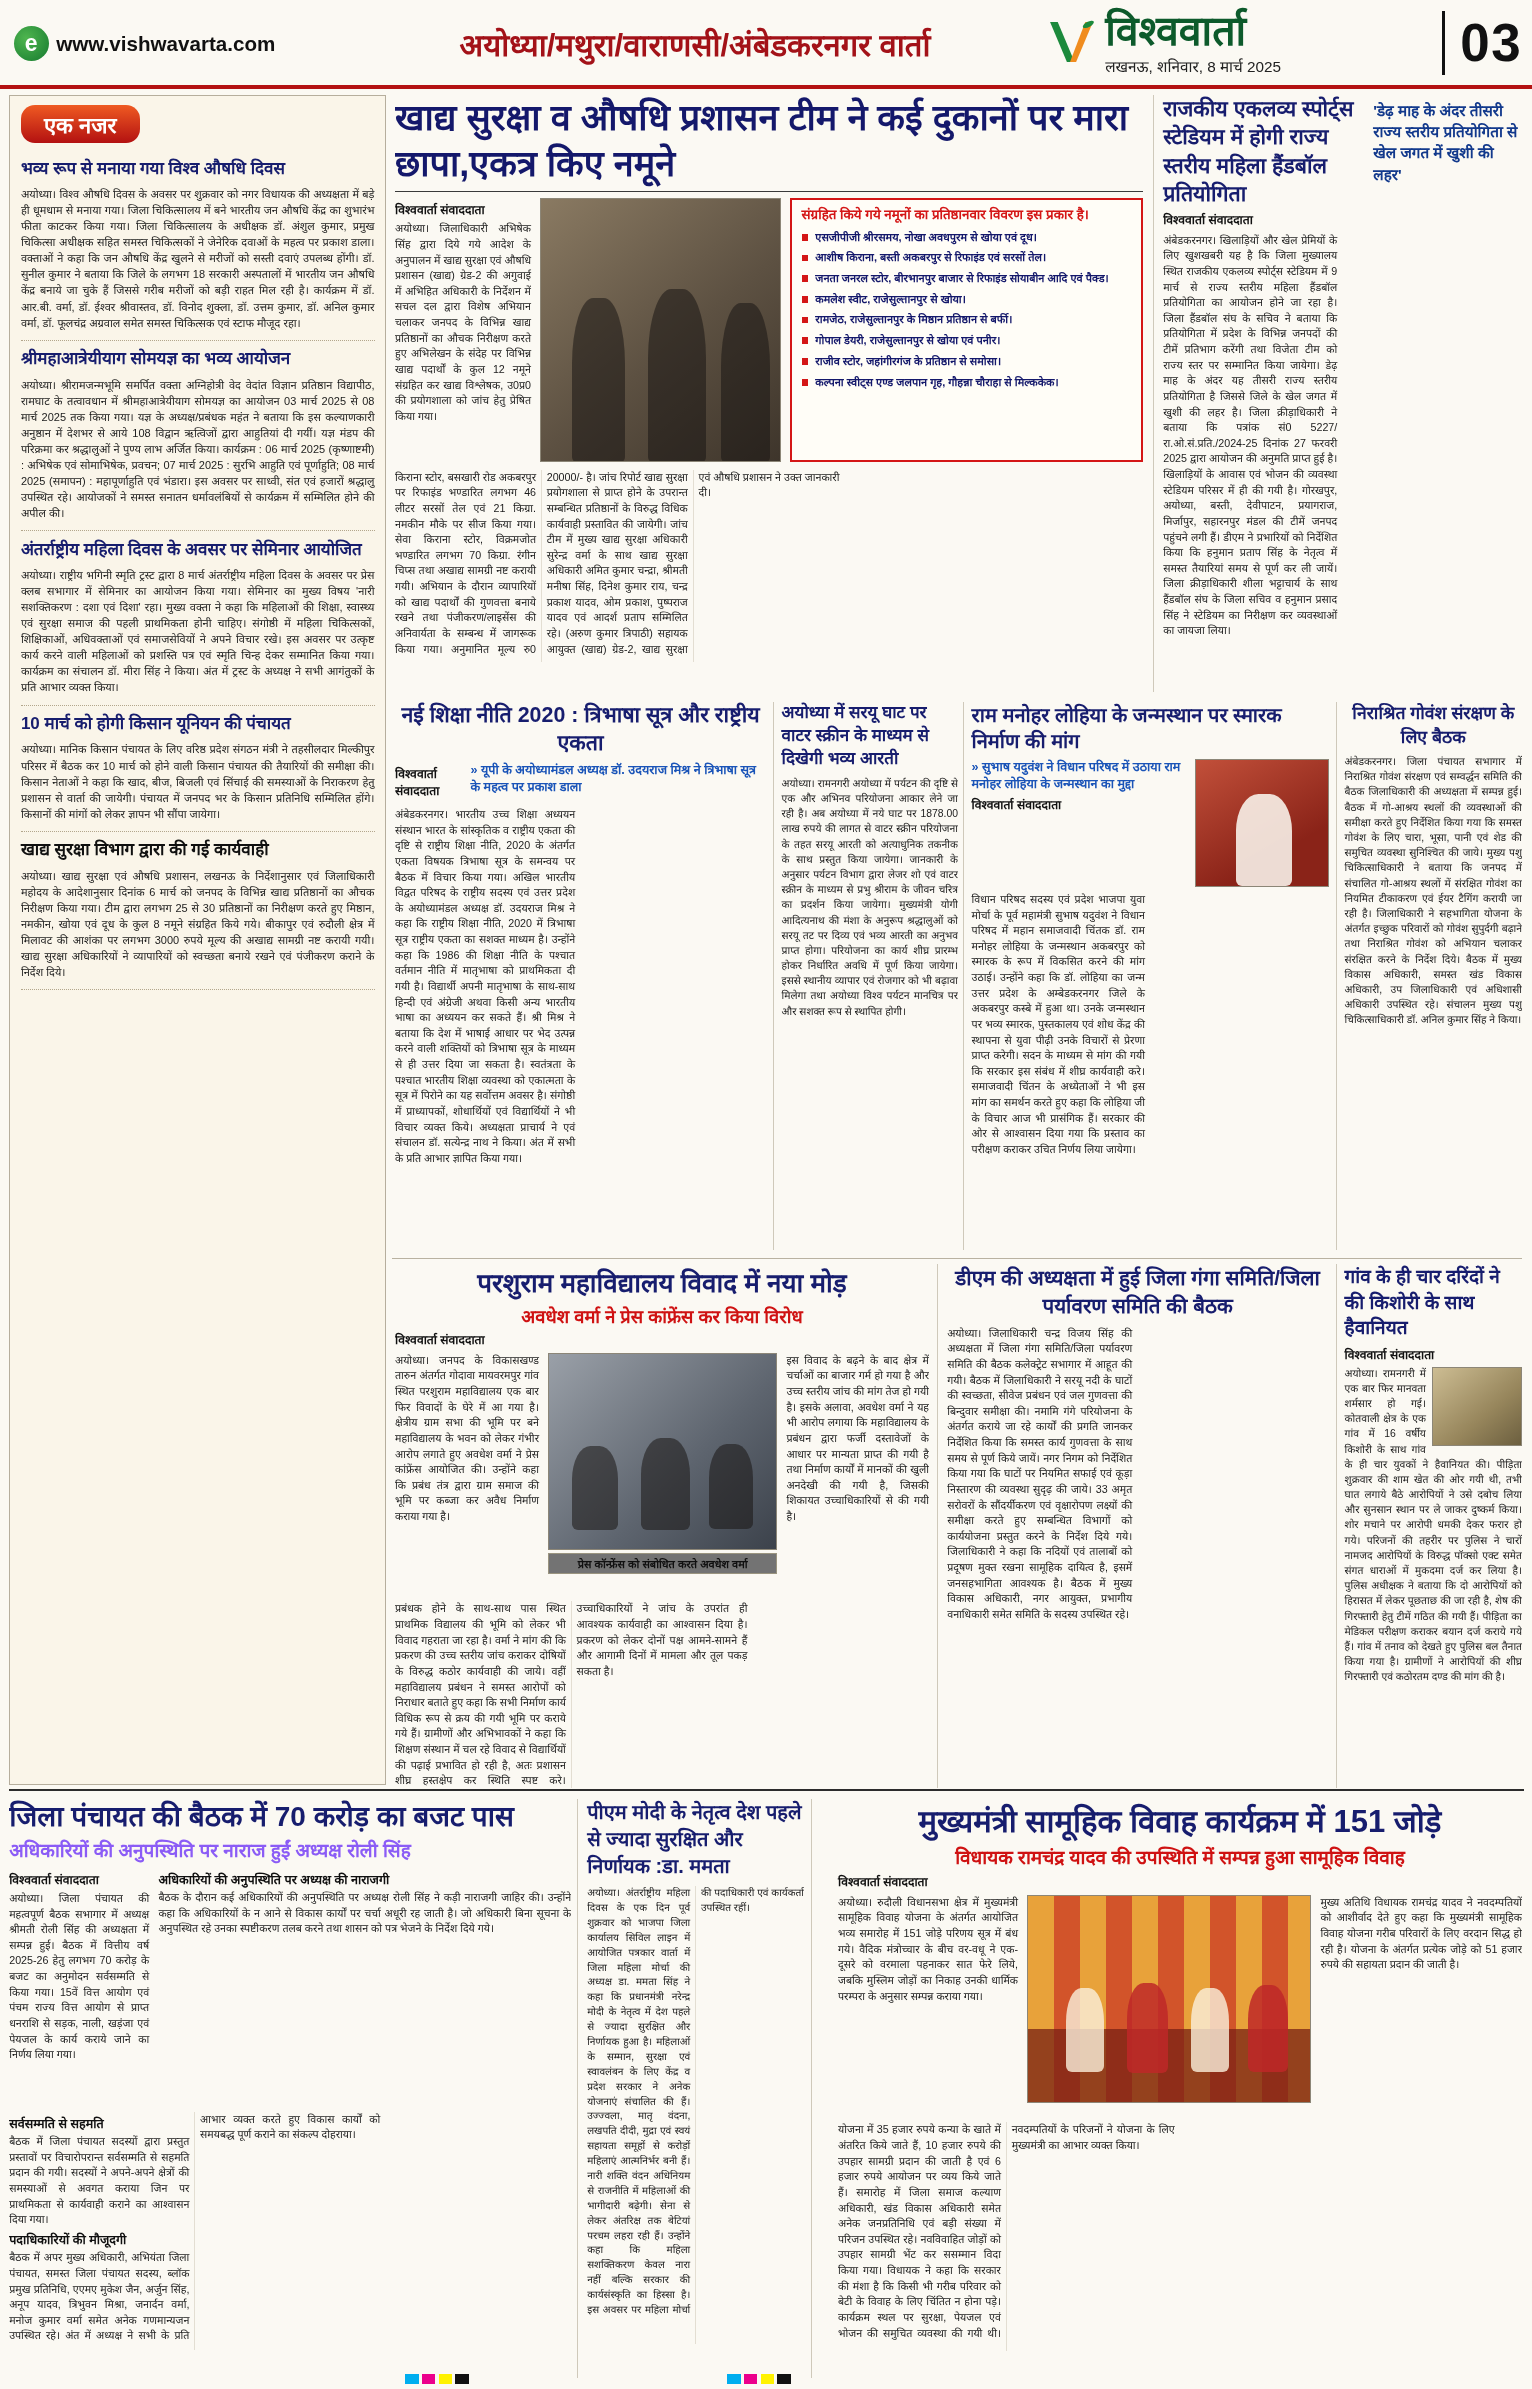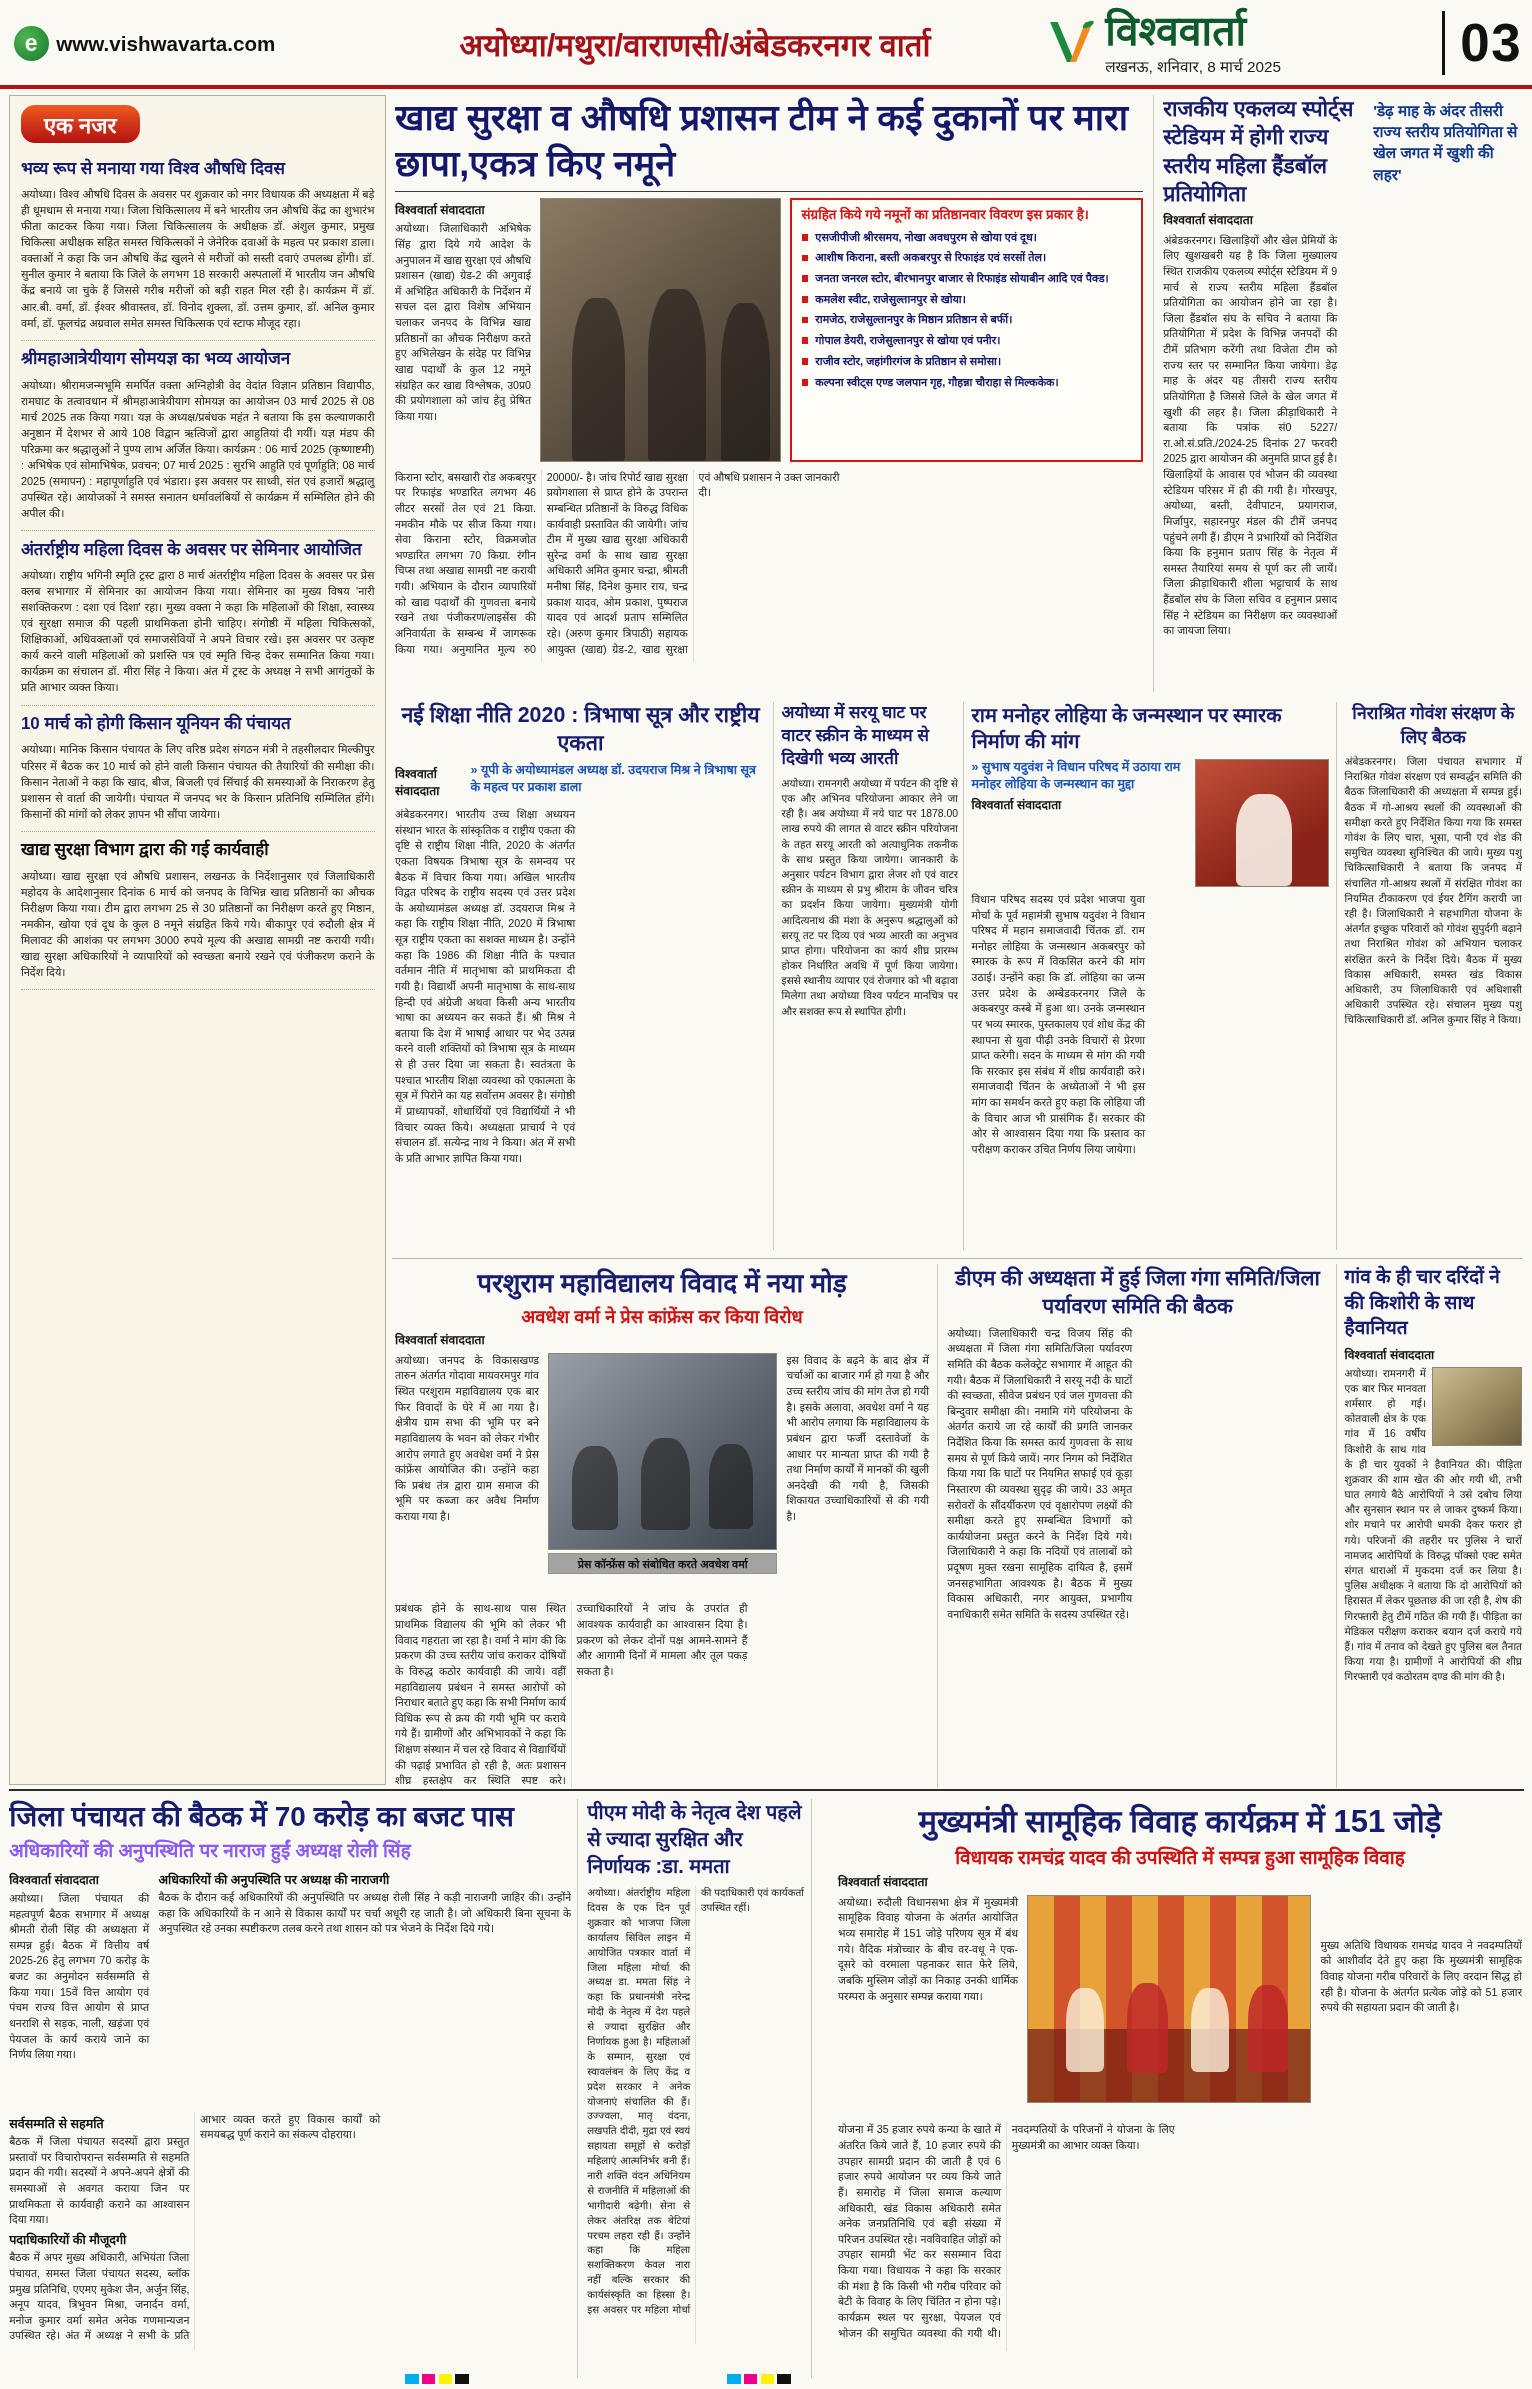--- a/index.html
+++ b/index.html
@@ -27,21 +27,21 @@
   .block { position:absolute; overflow:hidden; }
   h1,h2,h3 { font-weight:800; color:#171d6e; }
   .byline { font-weight:bold; font-size:12.2px; color:#111; margin:3.1px 0; }
   .kicker { color:#1a54b8; font-weight:bold; font-size:12.6px; line-height:1.35; }
   .body { font-size:10.7px; line-height:1.46; text-align:justify; color:#1b1b1b; }
   .cols2 { columns:2; column-gap:10.7px; column-rule:0.8px solid #e3ded2; column-fill:auto; }
   .cols3 { columns:3; column-gap:10.7px; column-rule:0.8px solid #e3ded2; column-fill:auto; }
   .cols4 { columns:4; column-gap:10.7px; column-rule:0.8px solid #e3ded2; column-fill:auto; }
   .cols5 { columns:5; column-gap:10.7px; column-rule:0.8px solid #e3ded2; column-fill:auto; }
   .rule { border-top:1.5px solid #3a3a3a; margin:4.6px 0; }
-  .caption { background:#a3a3a3; border:0.8px solid #9a947f; font-weight:bold; text-align:center; font-size:11px; padding:2.3px 3.1px; margin-top:3.1px; color:#101010; }
+  .caption { background:#737373; border:0.8px solid #9a947f; font-weight:bold; text-align:center; font-size:11px; padding:2.3px 3.1px; margin-top:3.1px; color:#101010; }
   .photo { position:relative; overflow:hidden; border:0.8px solid #8c8677; }
   .ph-fig { position:absolute; border-radius:40% 40% 6.1px 6.1px; background:rgba(25,22,20,.55); }
 
   
   .sidebar { left:9.2px; top:95px; width:377px; height:1690px; border:0.8px solid #b6ae9d; background:#faf5e9; padding:9.2px 10.7px; }
   .eknajar { display:inline-block; background:linear-gradient(180deg,#ef5a22,#b31111); color:#fff; font-size:22px; font-weight:800; padding:3.8px 23px; border-radius:14px; margin-bottom:7.6px; }
   .side-art { padding:7.6px 0 9.2px; border-bottom:1.5px dotted #b3a68c; }
   .side-art h3 { font-size:17px; line-height:1.35; margin-bottom:5.3px; }
   .side-art .body { font-size:11px; }
   .side-art.last h3 { color:#101010; }
@@ -136,21 +136,21 @@
   .marriage h2 { font-size:31px; text-align:center; }
   .mar-sub { text-align:center; font-size:19px; font-weight:800; color:#cf1212; margin:3.1px 0; }
   .mar-row { display:flex; gap:9.2px; margin-top:4.6px; height:220px; }
   .mar-colA { width:180px; }
   .mar-photo { width:284px; height:208px; flex:none; background:repeating-linear-gradient(90deg,#e8a23a 0 26px,#d2542a 26px 52px); border:0.8px solid #8c8677; position:relative; overflow:hidden; }
   .mar-photo .stage { position:absolute; left:0; bottom:0; width:100%; height:73px; background:rgba(120,32,20,.75); }
   .mar-photo .f1 { left:38px; top:92px; width:38px; height:84px; background:rgba(250,240,220,.8); }
   .mar-photo .f2 { left:99px; top:87px; width:41px; height:90px; background:rgba(190,40,40,.85); }
   .mar-photo .f3 { left:163px; top:92px; width:38px; height:84px; background:rgba(250,240,220,.8); }
   .mar-photo .f4 { left:220px; top:89px; width:40px; height:87px; background:rgba(190,40,40,.85); }
-  .mar-colB { flex:1;margin-top:43px; }
+  .mar-colB { flex:1; }
   .mar-body2 { margin-top:7.6px; height:229px; }
 
   
   .regmarks { position:absolute; bottom:4.6px; display:flex; gap:3.1px; }
   .regmarks.g1 { left:405px; } .regmarks.g2 { left:727px; }
   .regmarks span { width:13.7px; height:10.7px; display:inline-block; }
   .rc { background:#00aeef; } .rm { background:#ec008c; } .ry { background:#fff200; } .rk { background:#111; }
 </style>
 </head>
 <body>

